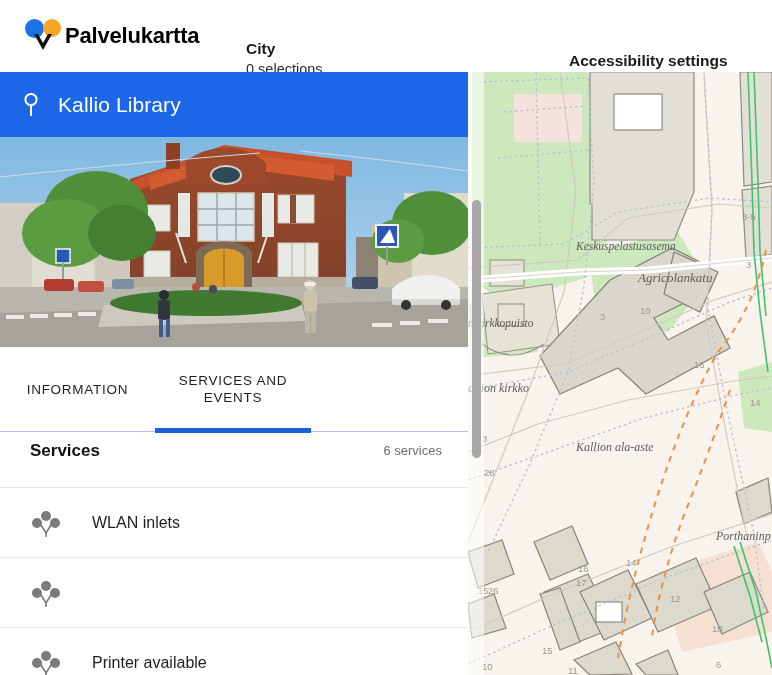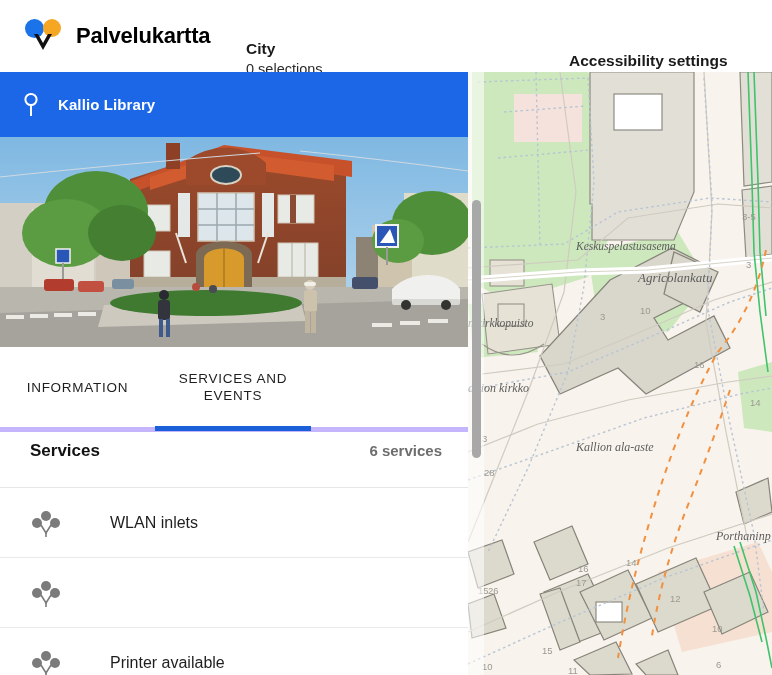--- a/index.html
+++ b/index.html
@@ -26,21 +26,21 @@
   }
   .brand-logo .dot-orange {
     position: absolute; left: 19px; top: 3px; width: 18px; height: 18px;
     border-radius: 50%; background: #f5a623;
   }
   .brand-logo .pin-v {
     position: absolute; left: 9px; top: 18px; width: 20px; height: 17px;
   }
   .brand-name {
     font-size: 22px; font-weight: bold; color: #000000;
-    letter-spacing: -0.2px; margin-left: 12px; white-space: nowrap;
+    letter-spacing: -0.2px; margin-left: 1px; white-space: nowrap;
   }
 
   .topitem { display: flex; flex-direction: column; justify-content: center; height: 72px; }
   .topitem .t-title {
     font-size: 15.5px; font-weight: bold; color: #1a1a1a;
     line-height: 20px; white-space: nowrap; margin-top: 45px;
   }
   .topitem .t-sub {
     font-size: 14.5px; color: #2b2b2b; line-height: 20px;
     white-space: nowrap; display: flex; align-items: center; gap: 5px;
@@ -59,33 +59,33 @@
     position: absolute; left: 0; top: 72px; width: 468px; height: 603px;
     background: #ffffff; overflow: hidden;
   }
 
   .place-header {
     position: relative; width: 468px; height: 65px;
     background: #1b67e8; display: flex; align-items: center;
   }
   .pin-icon { margin-left: 22px; width: 18px; height: 26px; flex: 0 0 18px; }
   .place-title {
-    margin-left: 18px; font-size: 15px; color: #ffffff;
-    font-weight: bold; letter-spacing: 0.1px; white-space: nowrap;
+    margin-left: 18px; font-size: 21px; color: #ffffff;
+    font-weight: normal; letter-spacing: 0.1px; white-space: nowrap;
   }
 
   
   .photo { position: relative; width: 468px; height: 210px; overflow: hidden; background: #8cbfe0; }
   .photo svg { display: block; width: 468px; height: 210px; }
 
   
   .tabs {
     position: relative; width: 468px; height: 85px;
     background: #ffffff; display: flex; align-items: center;
-    border-bottom: 5px solid #c4b5fd;
+    border-bottom: 1px solid #c4b5fd;
   }
   .tab {
     display: flex; align-items: center; justify-content: center;
     height: 85px; text-align: center; cursor: pointer;
     font-size: 13.5px; letter-spacing: 0.75px; color: #1f1f1f;
     padding: 0 4px; line-height: 17px;
   }
   .tab.t1 { width: 155px; }
   .tab.t2 { width: 157px; }
   .tab.t3 { width: 156px; font-weight: normal; position: relative; }
@@ -94,30 +94,30 @@
     background: #1b5fd9;
   }
 
   
   .section-head {
     width: 468px; height: 56px; display: flex; align-items: center;
     justify-content: space-between; border-bottom: 1px solid #e6e6e6;
     padding: 0 26px 18px 30px; background: #fff;
   }
   .section-title { font-size: 17px; font-weight: bold; color: #111; }
-  .section-count { font-size: 15px; font-weight: bold; color: #6d6d6d; }
+  .section-count { font-size: 13px; font-weight: normal; color: #6d6d6d; }
 
   .svc-list { width: 468px; }
   .svc-item {
     display: flex; align-items: center; width: 468px; min-height: 70px;
     border-bottom: 1px solid #e9e9e9; cursor: pointer; background: #fff;
   }
   .svc-icon { width: 32px; height: 32px; margin-left: 30px; flex: 0 0 32px; }
   .svc-label {
-    margin-left: 48px; margin-right: 24px; font-size: 16px;
+    margin-left: 30px; margin-right: 24px; font-size: 16px;
     color: #1f1f1f; line-height: 22px; padding: 8px 0;
   }
 
   
   .map {
     position: absolute; left: 468px; top: 72px; width: 304px; height: 603px;
     overflow: hidden; background: #f7f2ec;
   }
   .map svg { display: block; }
 

